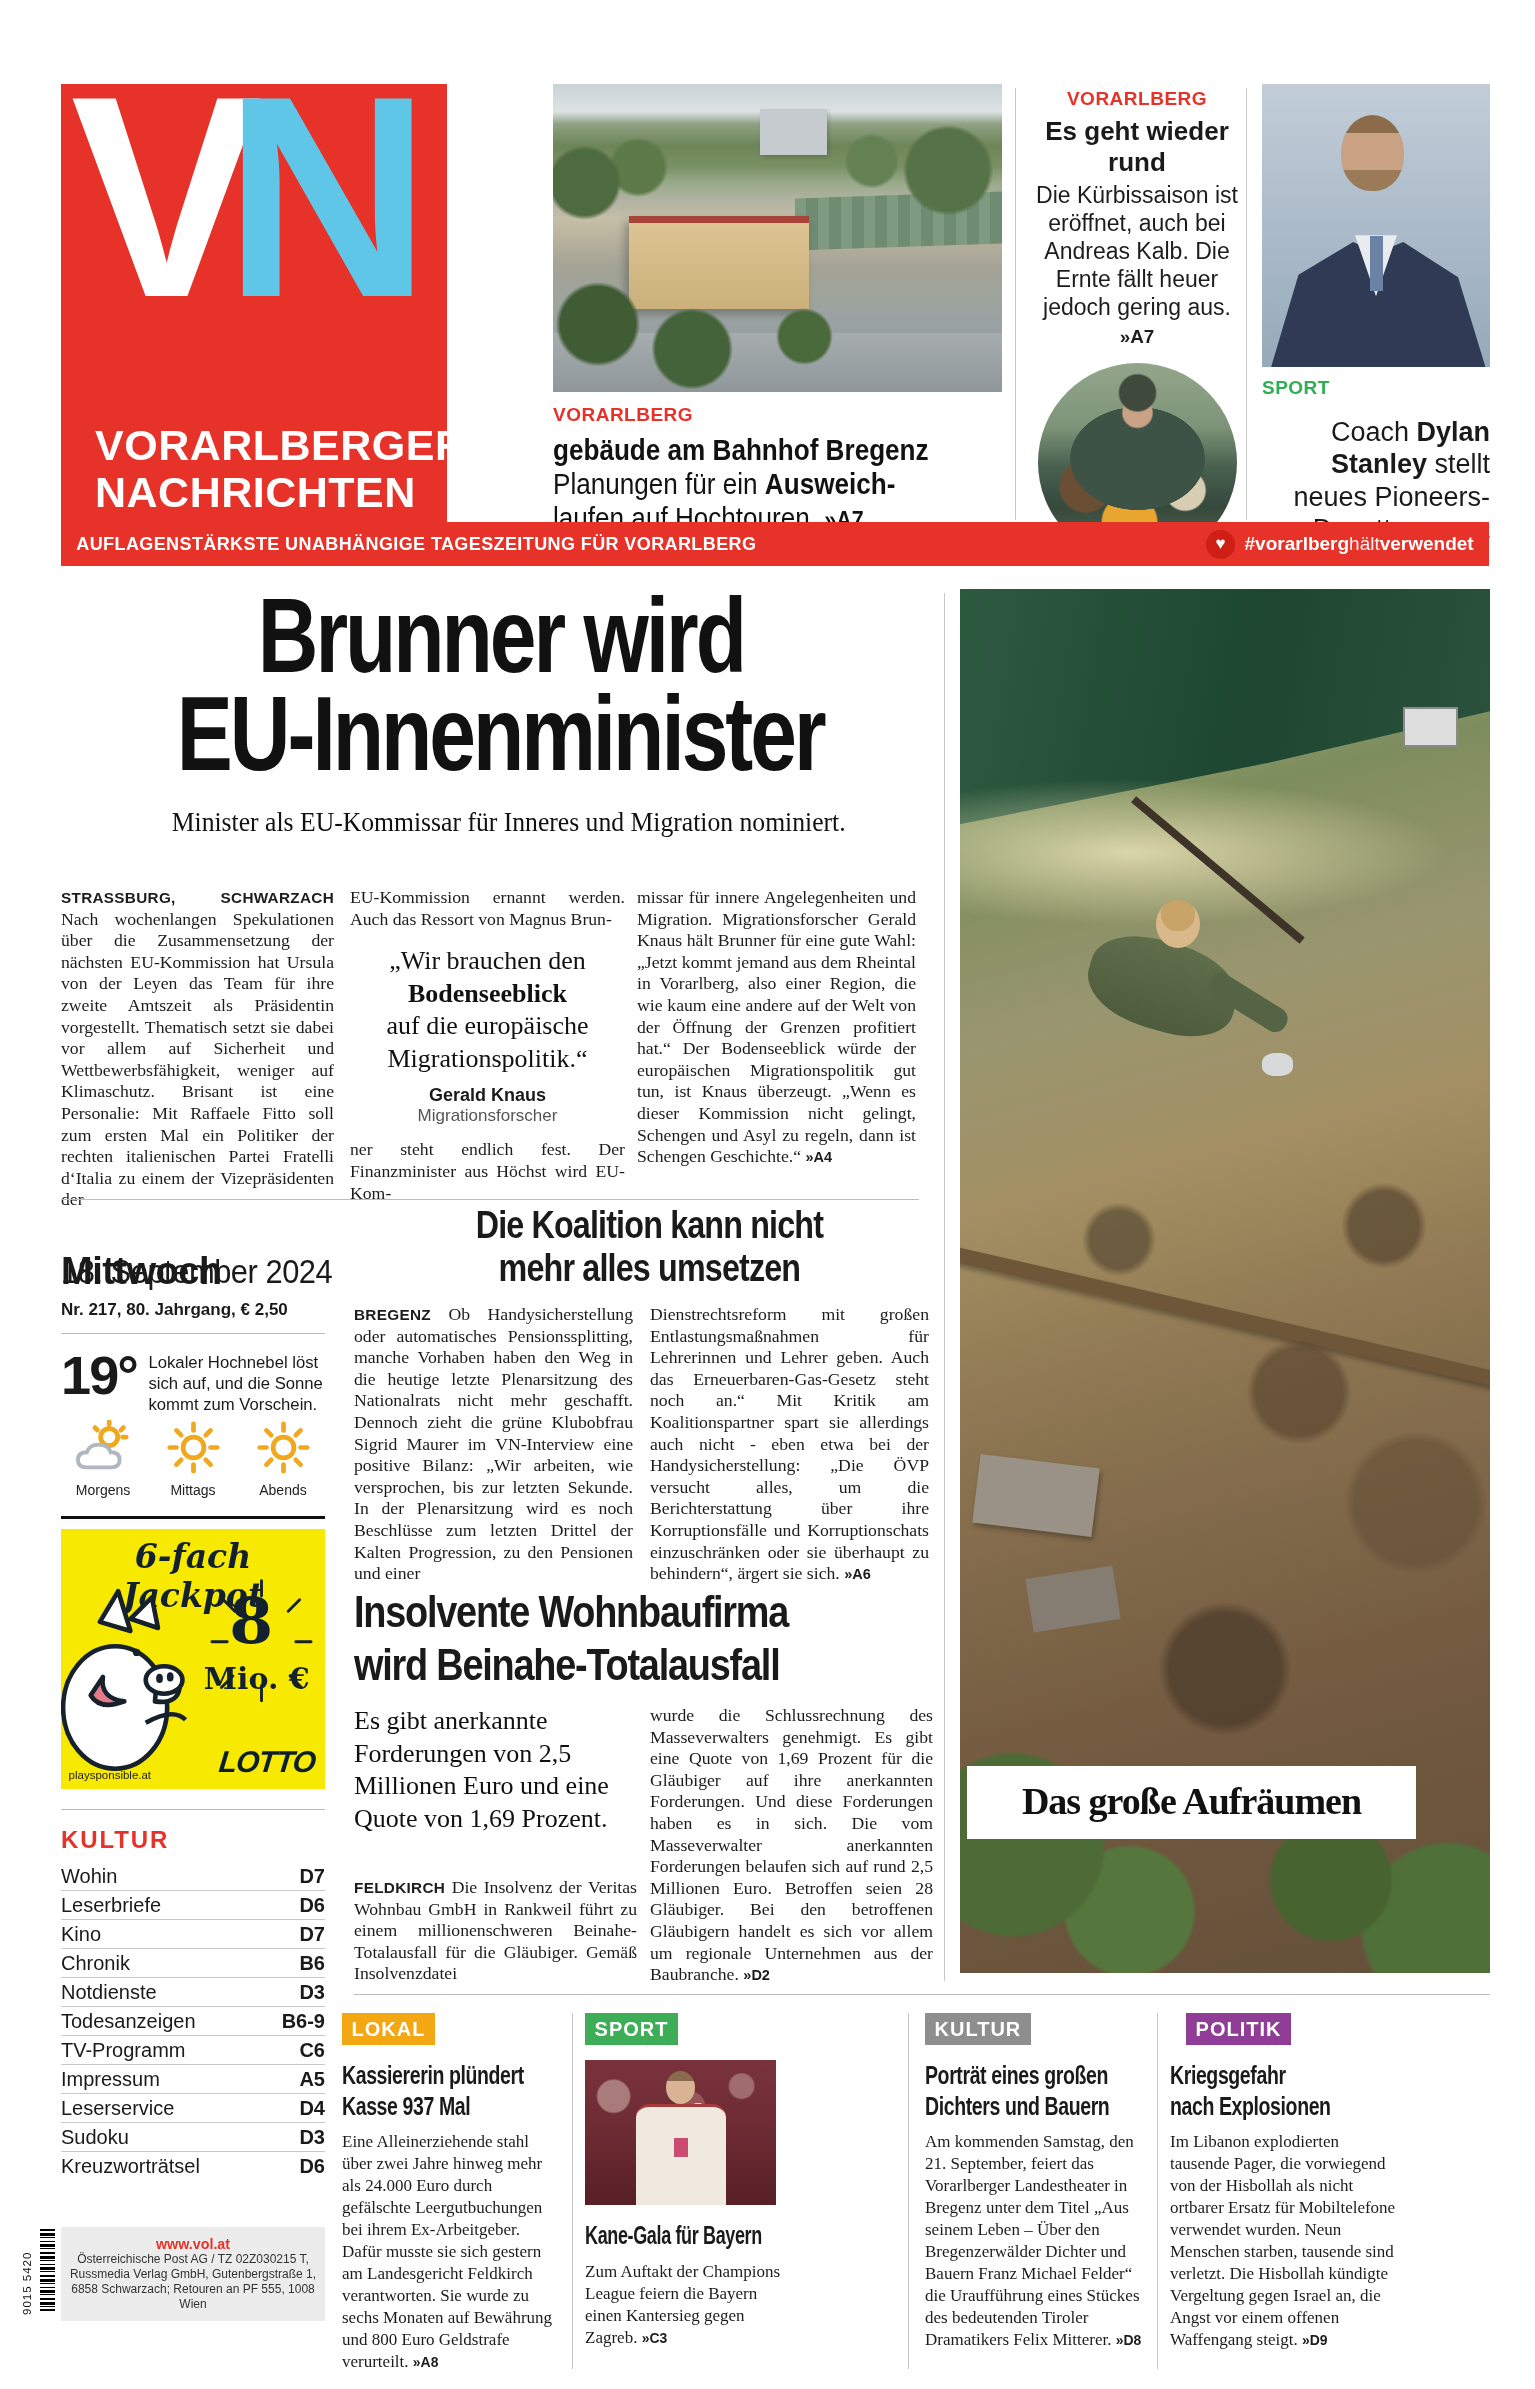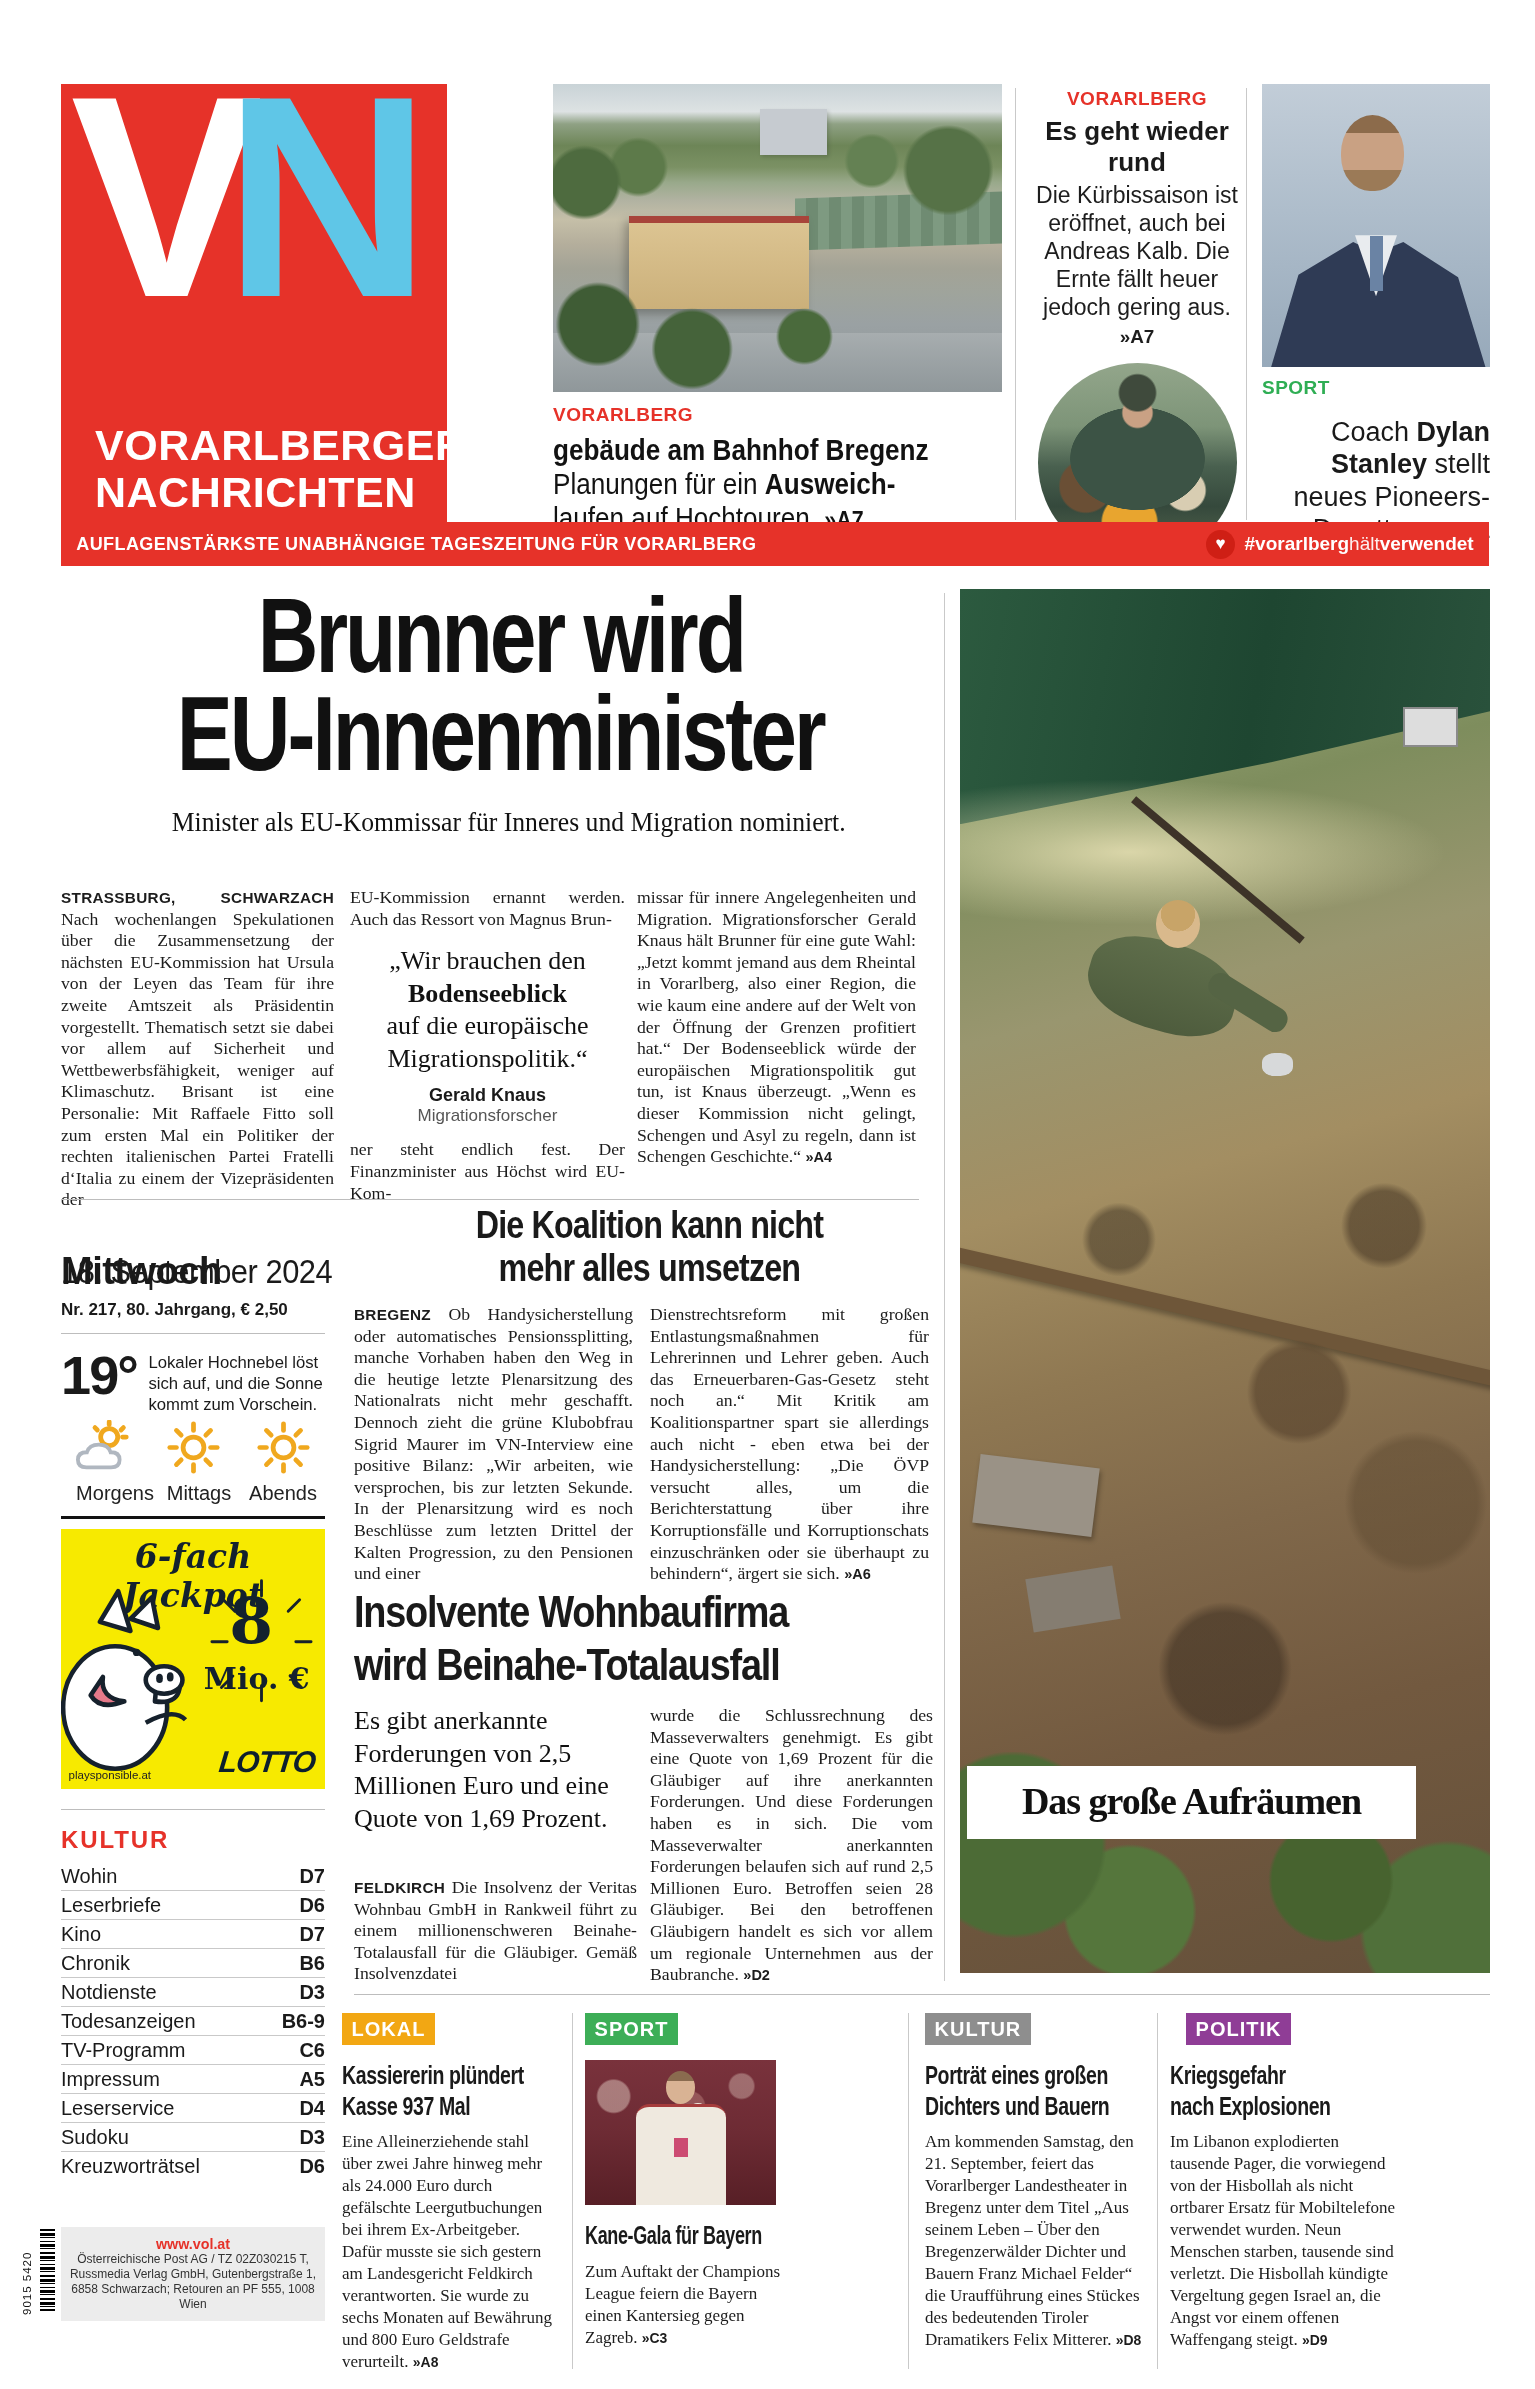--- a/index.html
+++ b/index.html
@@ -95,21 +95,21 @@
 
   
   .weekday { left:61px; top:1206px; font-size:38px; font-weight:900; letter-spacing:-0.5px;margin-top:44px; }
   .dateline { left:61px; top:1254px; font-size:32.5px; font-weight:400; letter-spacing:-0.5px; }
   .issue { left:61px; top:1300px; font-size:17px; font-weight:800; }
   .weather { left:61px; top:1348px; width:264px; display:flex; }
   .temp { font-size:54px; font-weight:900; letter-spacing:-1.9px; line-height:54px; }
   .wtext { font-size:16.7px; line-height:21px; margin-left:11.5px; padding-top:3.8px; }
   .wicons { left:61px; top:1420px; width:264px; display:flex; justify-content:space-between; }
   .wicons .slot { width:84px; text-align:center; }
-  .wlabels { left:61px; top:1482px; width:264px; display:flex; justify-content:flex-end; font-size:20px; color:#222; }
+  .wlabels { left:61px; top:1482px; width:264px; display:flex; justify-content:space-between; font-size:14px; color:#222; }
   .wlabels .slot { width:84px; text-align:center; }
 
   .lotto { left:61px; top:1529px; width:264px; height:260px; background:#f7ea00; overflow:hidden; }
   .lotto-title { position:absolute; top:7.6px; left:0; width:100%; text-align:center; font-family:"DejaVu Serif",serif; font-style:italic; font-weight:700; font-size:33px; color:#13212e; }
   .pig { position:absolute; left:-3.8px; top:59px; }
   .burst { position:absolute; right:5.7px; top:46px; }
   .eight { position:absolute; right:52px; top:55px; font-family:"DejaVu Serif",serif; font-weight:700; font-size:63px; color:#13212e; }
   .mio { position:absolute; right:15.3px; top:132px; font-family:"DejaVu Serif",serif; font-weight:700; font-size:30px; color:#13212e; }
   .lotto-brand { position:absolute; right:9.6px; bottom:9.6px; font-weight:900; font-style:italic; font-size:30px; letter-spacing:-1px; color:#0d1f2d; transform:skewX(-6deg); }
   .lotto-note { position:absolute; left:7.6px; bottom:7.6px; font-size:11.5px; color:#222; }

